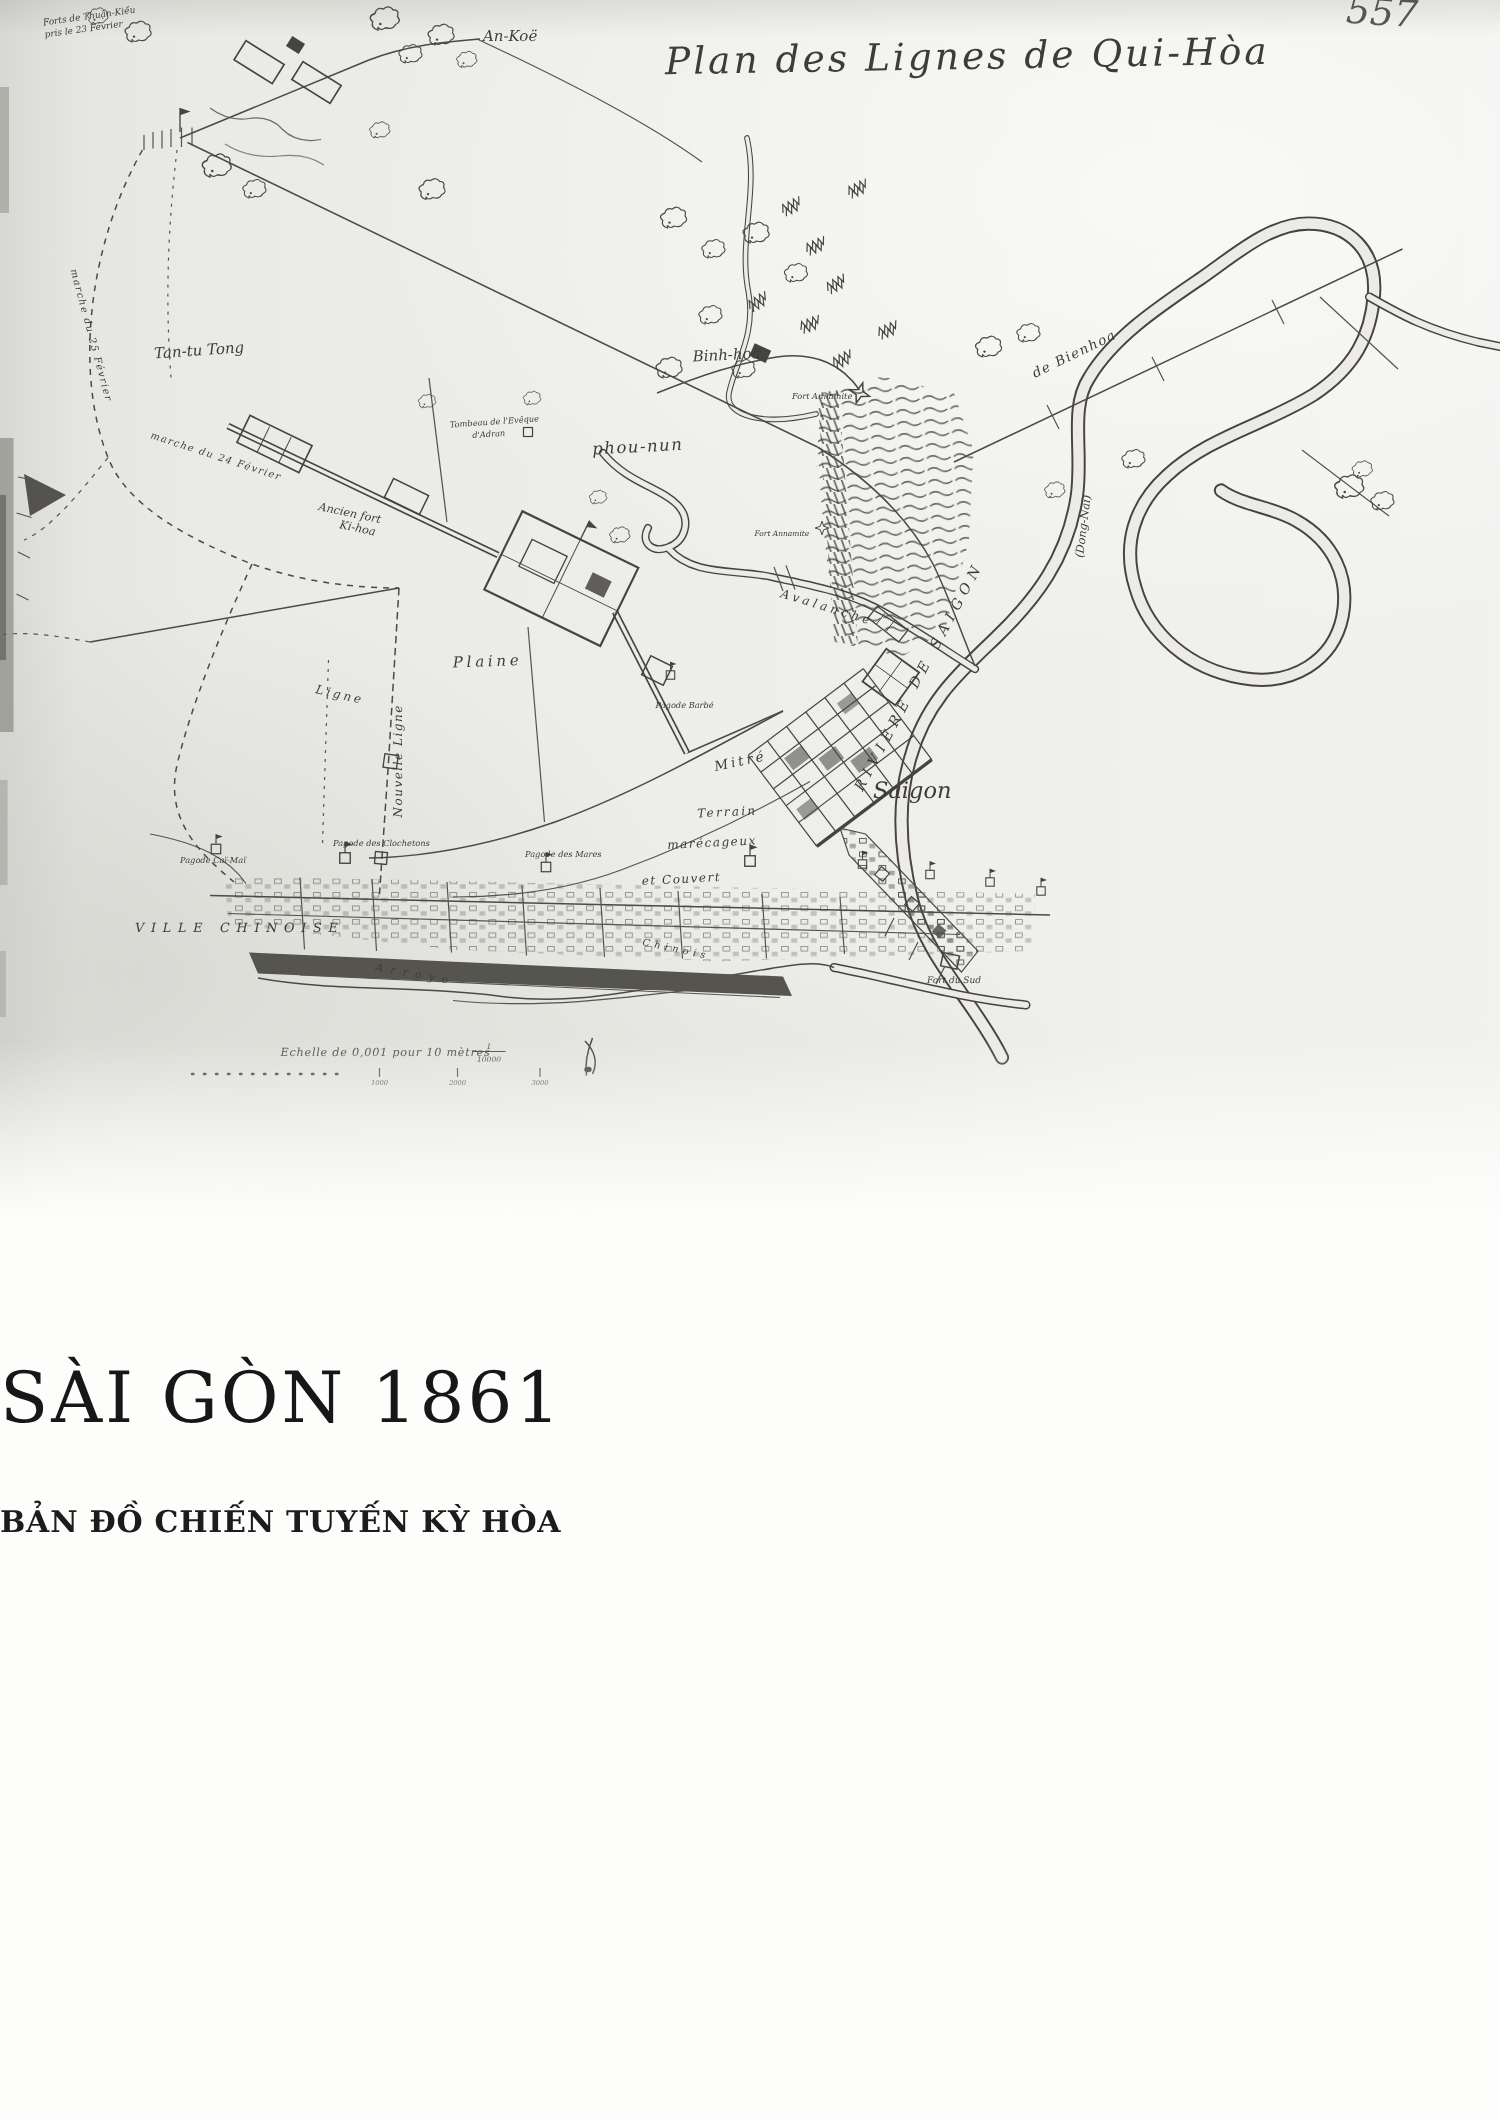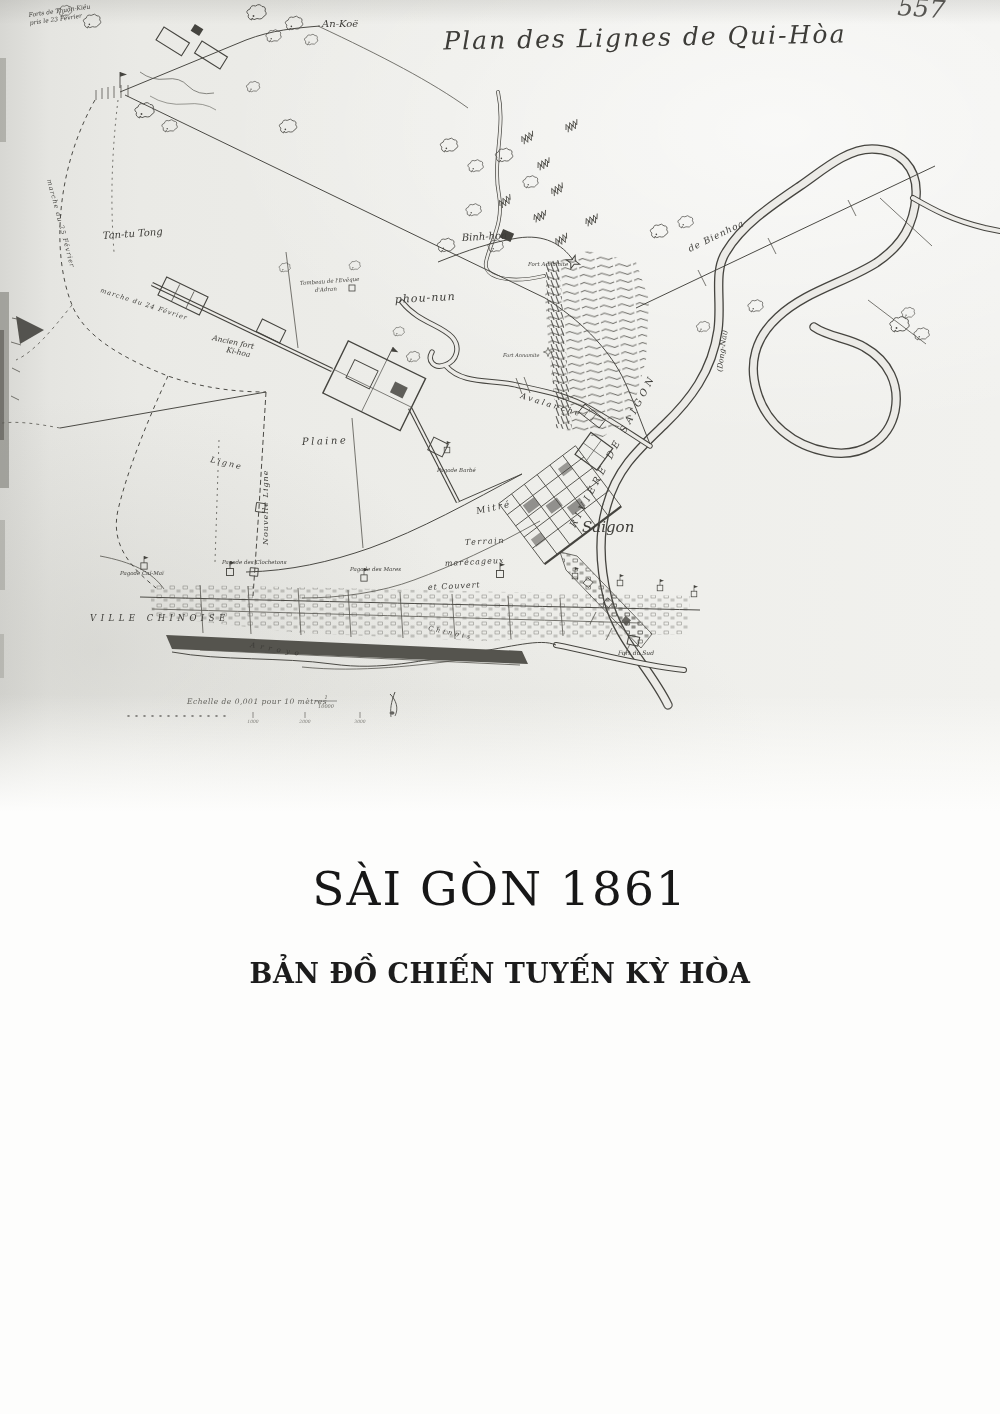--- a/index.html
+++ b/index.html
@@ -23,24 +23,24 @@
   .thinO{stroke:#45443f;stroke-width:3.8;fill:none;stroke-linecap:round;}
   .thinI{stroke:#ecebe7;stroke-width:2.4;fill:none;stroke-linecap:round;}
   .arrO{stroke:#45443f;stroke-width:6;fill:none;stroke-linecap:round;}
   .arrI{stroke:#ecebe7;stroke-width:4;fill:none;stroke-linecap:round;}
   .entO{stroke:#45443f;stroke-width:4.4;fill:none;}
   .entI{stroke:#ecebe7;stroke-width:2.2;fill:none;}
   .rd{stroke:#4b4a45;stroke-width:1;fill:none;}
   .rd8{stroke:#55544e;stroke-width:.8;fill:none;}
   .lbl{font-family:"DejaVu Serif",serif;font-style:italic;fill:#3d3c38;}
   .lblf{font-family:"DejaVu Serif",serif;font-style:italic;fill:#55544e;}
-  .caption{position:absolute;top:864px;left:0;right:0;text-align:center;}
+  .caption{position:absolute;top:908px;left:0;right:0;text-align:left;}
   .caption-title{margin:0;font-weight:500;font-size:47px;letter-spacing:2px;color:#171717;
       font-family:"DejaVu Serif",serif;line-height:1.05;}
-  .caption-sub{margin:46px 0 0 0;font-weight:600;font-size:27px;letter-spacing:.5px;color:#1c1c1c;
+  .caption-sub{margin:46px 0 0 0;font-weight:600;font-size:20px;letter-spacing:.5px;color:#1c1c1c;
       font-family:"DejaVu Serif",serif;line-height:1.1;}
 </style>
 </head>
 <body>
 
 <div class="page">
 
   <div class="map-scan">
     <svg viewBox="0 0 1000 770" width="1000" height="770">
       <defs>

